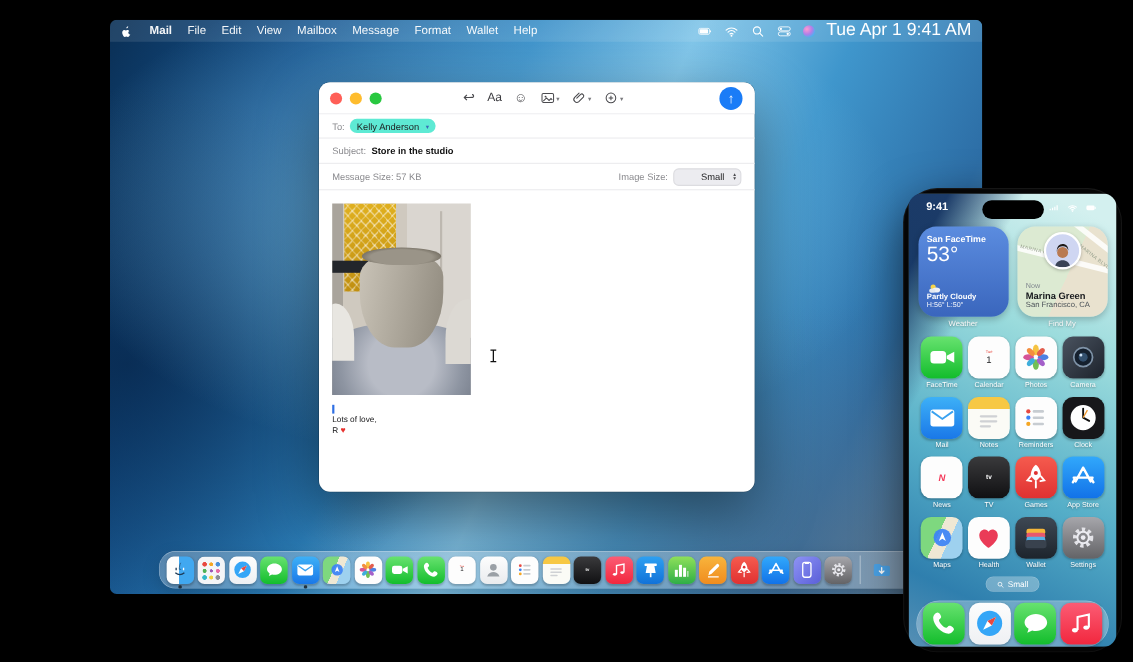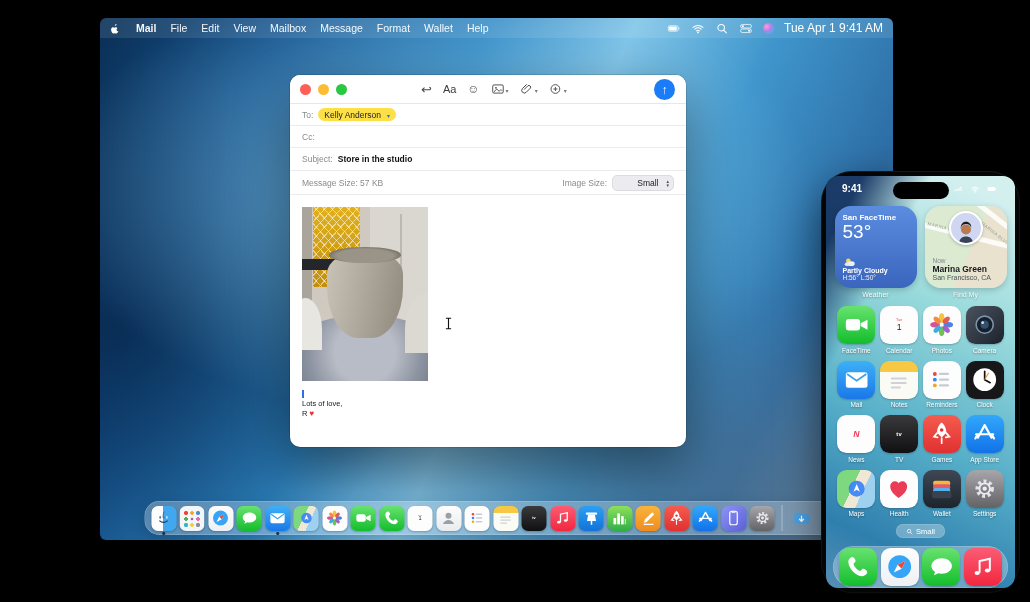--- a/index.html
+++ b/index.html
@@ -18,21 +18,21 @@
   .mb-left{display:flex;align-items:center;gap:14px}
   .mb-apple{width:12px;height:13px;display:flex}
   .mb-apple svg{width:100%;height:100%}
   .mb-item{opacity:.95;cursor:default}
   .mb-app{font-weight:bold}
   .mb-status{margin-left:auto;display:flex;align-items:center;gap:10px}
   .mb-ic{width:14px;height:13px;display:flex;align-items:center;justify-content:center}
   .mb-ic svg{width:100%;height:100%}
   .siri-dot{width:11px;height:11px;border-radius:50%;
     background:radial-gradient(circle at 32% 32%, #ff9ad0, #b07fe8 45%, #3fb7f0 80%)}
-  .mb-clock{font-size:12px;white-space:nowrap}
+  .mb-clock{font-size:16px;white-space:nowrap}
 
   
   .mail-window{position:absolute;left:190px;top:57px;width:396px;height:372px;background:#fff;border-radius:10px;
     box-shadow:0 22px 55px rgba(0,0,0,.45), 0 0 0 .5px rgba(0,0,0,.25);color:#1c1c1e}
   .titlebar{height:28px;display:flex;align-items:center;padding:0 10px;position:relative;
     border-bottom:1px solid #e7e7ea;border-radius:10px 10px 0 0;background:#fff}
   .tl{display:flex;gap:7px}
   .tl span{width:11px;height:11px;border-radius:50%}
   .tl-close{background:#ff5f57}.tl-min{background:#febc2e}.tl-zoom{background:#28c840}
   .tb-group{position:absolute;left:50%;top:0;height:100%;transform:translateX(-46%);
@@ -41,21 +41,21 @@
   .tb-btn svg{width:14px;height:14px}
   .tb-undo{font-size:13px}
   .tb-aa{font-size:11px;color:#3c3c40}
   .tb-smiley{font-size:12px}
   .chev{font-size:6px;color:#7a7a7e;transform:translateY(1px)}
   .send-btn{position:absolute;right:11px;top:4px;width:21px;height:21px;border-radius:50%;
     background:#1a7cf7;color:#fff;display:flex;align-items:center;justify-content:center;font-size:12px;font-weight:bold}
   .hrow{display:flex;align-items:center;padding:0 12px;border-bottom:1px solid #ececee;font-size:8.5px;color:#8a8a8e}
   .hrow-to{height:21px}.hrow-cc{height:21px}.hrow-subj{height:22px}.hrow-size{height:23px;border-bottom:1px solid #ececee}
   .hlabel{margin-right:5px}
-  .to-pill{background:#fde047;border-radius:8px;padding:1.5px 6px;color:#1c1c1e;font-size:8.5px;display:flex;align-items:center;gap:6px}
+  .to-pill{background:#5eead4;border-radius:8px;padding:1.5px 6px;color:#1c1c1e;font-size:8.5px;display:flex;align-items:center;gap:6px}
   .to-pill .chev{color:#3a6db8}
   .subj-val{color:#111;font-weight:bold}
   .size-right{margin-left:auto;display:flex;align-items:center;gap:5px}
   .img-size-select{background:#ececf0;border:1px solid #dcdce0;border-radius:5px;height:14px;
     display:flex;align-items:center;gap:8px;padding:0 4px 0 24px;color:#1c1c1e;font-size:8.5px}
   .updown{display:flex;flex-direction:column;line-height:4px;font-size:5px;color:#4a4a4e}
   .mail-body{padding:7px 12px;font-size:7.5px;line-height:1.32;color:#161618;position:relative}
   .pot-img{position:relative;width:126px;height:174px;margin-top:5px;overflow:hidden;
     background:linear-gradient(90deg,#a9a49c 0 8%,#cfc9bf 8% 54%,#dad6d0 54%)}
   .pi-window{position:absolute;left:9%;top:0;width:37%;height:46%;
@@ -272,23 +272,20 @@
         <div class="send-btn">↑</div>
       </div>
 
       <div class="hrow hrow-to">
         <span class="hlabel">To:</span>
         <span class="to-pill">
           <span>Kelly Anderson</span>
           <span class="chev">▾</span>
         </span>
       </div>
-      <div class="hrow hrow-cc">
-        <span class="hlabel">Cc:</span>
-      </div>
       <div class="hrow hrow-subj">
         <span class="hlabel">Subject:</span>
         <span class="subj-val">Store in the studio</span>
       </div>
       <div class="hrow hrow-size">
         <span>Message Size: 57 KB</span>
         <span class="size-right">
           <span>Image Size:</span>
           <span class="img-size-select">
             <span>Small</span>

